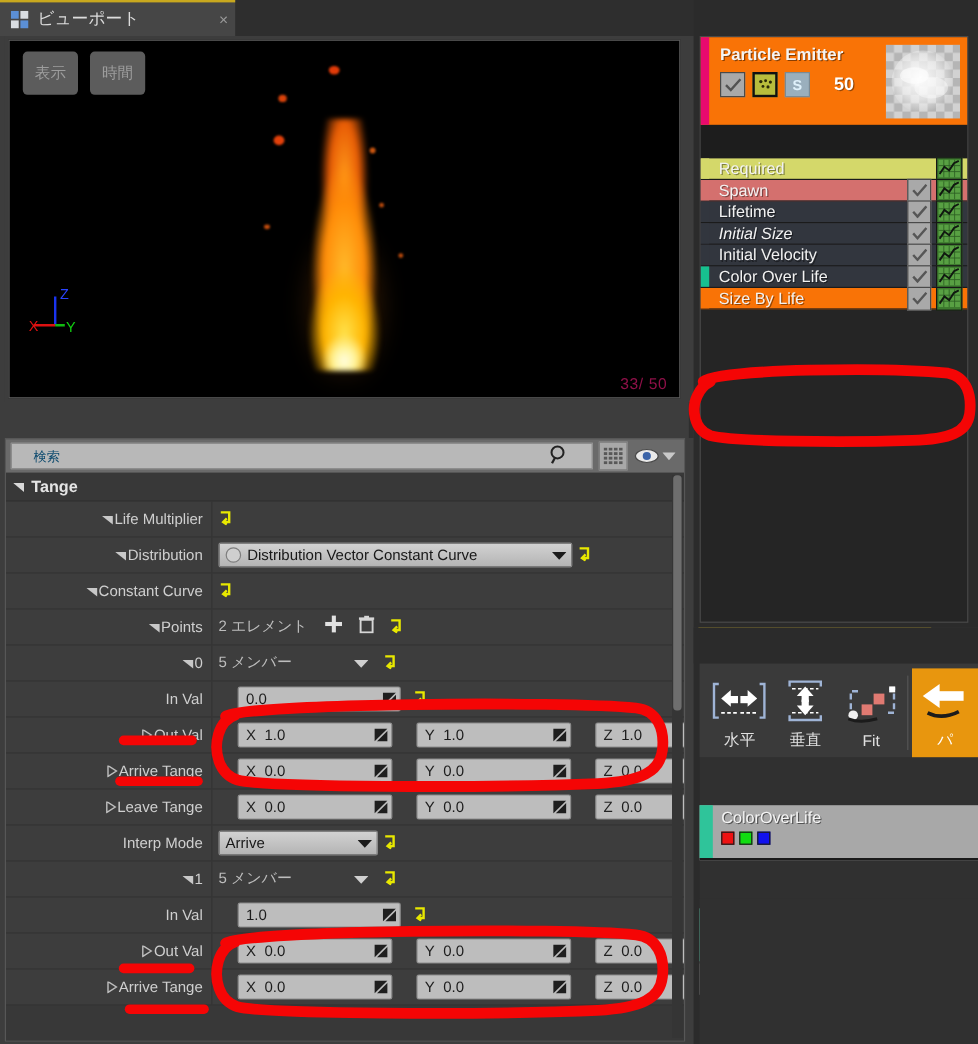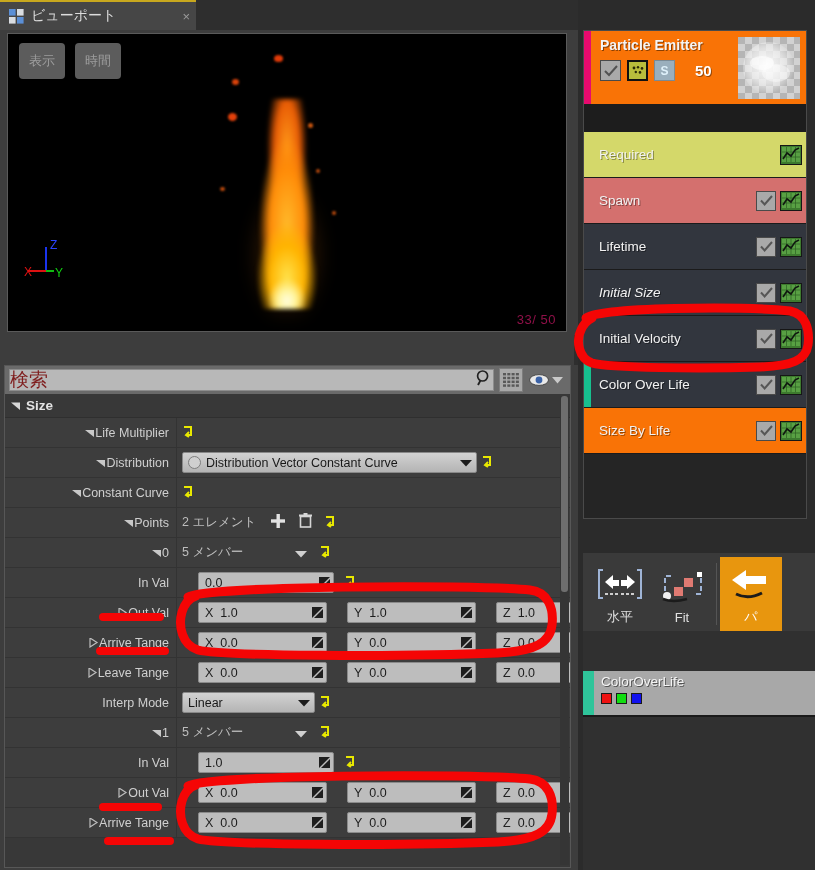--- a/index.html
+++ b/index.html
@@ -64,21 +64,21 @@
     position: absolute; right: 10px; bottom: 4px;
     color: #8f1048; font-size: 13px; letter-spacing:.5px;
   }
 
   
   #details-panel { position: absolute; left: 0; top: 335px; width: 574px; height: 535px; background:#3d3d3d; }
   #details-body { position:absolute; left:4px; top:30px; right:3px; bottom:2px; background:#383838; border:1px solid #575757;}
   #search-row { display:flex; align-items:center; height:28px; background:#6a6a6a; padding:3px 4px; gap:5px;}
   #search-input {
     flex:1; height:22px; background:#b8b8b8; border:1px solid #8d8d8d;
-    display:flex; align-items:center; padding:0 0; color:#7f1d1d; font-size:19px;
+    display:flex; align-items:center; padding:0 18px; color:#0c4a6e; font-size:11px;
     position:relative;
   }
   #search-input .mag { margin-left:auto; }
   .icon-btn-sq { width:24px; height:24px; background:#a8a8a8; border:1px solid #7d7d7d; display:flex;align-items:center;justify-content:center;}
   #eye-wrap { display:flex; align-items:center; gap:2px; padding-right:3px;}
 
   #prop-scroll { position:absolute; top:28px; left:0; right:0; bottom:0; background:#383838; overflow:hidden; }
   .cat-row { display:flex; align-items:center; height:24px; background:#383838; border-bottom:1px solid #2f2f2f; padding-left:6px; color:#e4e4e4; font-size:13.5px; font-weight:bold;}
   .prow { display:flex; align-items:center; height:30px; border-bottom:1px solid #333; background:#3d3d3d; }
   .pname { width:171px; flex:0 0 171px; display:flex; align-items:center; justify-content:flex-end;
@@ -115,21 +115,21 @@
   #emitter-head .ehbody { flex:1; position:relative; padding:6px 0 0 9px; }
   #emitter-head .ehtitle { color:#f4f4f4; font-size:14px; font-weight:bold; text-shadow:1px 1px 0 rgba(0,0,0,.45);}
   #emitter-head .ehrow { display:flex; align-items:center; gap:6px; margin-top:7px; }
   .emch { width:21px; height:21px; background:#a9a9a9; border:1px solid #4a4a4a; display:flex;align-items:center;justify-content:center;}
   .emch.dark { background:#b8bd3c; border:2px solid #111; }
   .emch.ssq { background:#9aafbd; border:1px solid #7b8a94; color:#dff1fb; font-size:12px; font-weight:bold;}
   .emcount { color:#ffffff; font-size:15px; font-weight:bold; margin-left:14px; text-shadow:1px 1px 0 rgba(0,0,0,.4);}
   #emitter-thumb { position:absolute; right:6px; top:6px; width:62px; height:62px; overflow:hidden; }
   #emitter-gap { height:28px; background:#1d1d1d; }
 
-  .modrow { height:46px; display:flex; align-items:center; position:relative; border-bottom:1px solid #1b1b1b;}
+  .modrow { height:18px; display:flex; align-items:center; position:relative; border-bottom:1px solid #1b1b1b;}
   .modrow .mstripe { width:7px; height:100%; }
   .modrow .mlabel { flex:1; padding-left:8px; color:#f2f2f2; font-size:13.5px; text-shadow:1px 1px 0 rgba(0,0,0,.4); white-space:nowrap;}
   .modrow .mchk { width:20px;height:20px;background:#a9a9a9;border:1px solid #4a4a4a;display:flex;align-items:center;justify-content:center;margin-right:4px;}
   .modrow .mcurve { width:22px;height:20px;background:#3d7a2e;border:1px solid #161616;margin-right:4px; display:flex;align-items:center;justify-content:center;}
 
   
   #curve-panel { position:absolute; left:578px; top:523px; width:237px; height:347px; background:#2b2b2b;}
   #curve-body { position:absolute; left:5px; top:30px; right:0; bottom:0; background:#303030; }
   #curve-toolbar { height:78px; background:#3a3a3a; display:flex; align-items:stretch; padding:4px 0 0 6px; }
   .ctool { width:62px; display:flex; flex-direction:column; align-items:center; justify-content:center; gap:2px;text-align:center; }
@@ -260,21 +260,21 @@
             <polygon points="0,1 11,1 5.5,7.5" fill="#c9c9c9"></polygon>
           </svg>
         </div>
       </div>
 
       <div id="prop-scroll">
         <div class="cat-row">
           <svg width="10" height="10" viewBox="0 0 10 10" style="margin-right:5px">
             <polygon points="0,1.5 9,1.5 9,9" fill="#d8d8d8"></polygon>
           </svg>
-          <span>Size</span>
+          <span>Tange</span>
         </div>
         <div id="rows-host">
             <div class="prow">
               <div class="pname" style="padding-left: 21px;">
                 <span style="display: flex; align-items: center;">
                   <svg width="10" height="10" viewBox="0 0 10 10">
                     <polygon points="0,2 9,2 9,9" fill="#c8c8c8"></polygon>
                   </svg>
                 </span>
                 <span>Life Multiplier</span>
@@ -502,21 +502,21 @@
                   </div>
                 </div>
               </div>
             </div>
             <div class="prow">
               <div class="pname" style="padding-left: 86px;">
                 <span>Interp Mode</span>
               </div>
               <div class="pval">
                 <div class="combo" style="width: 133px;">
-                  <span>Linear</span>
+                  <span>Arrive</span>
                   <span class="caret"><svg width="12" height="8" viewBox="0 0 12 8">
                       <polygon points="0,1 12,1 6,7.5" fill="#1b1b1b"></polygon>
                     </svg></span>
                 </div>
                 <span class="reset"><svg width="12" height="13" viewBox="0 0 12 13">
                     <path d="M2 2 L9 2 L9 10 L5 10" fill="none" stroke="#e8e800" stroke-width="2"></path>
                     <polyline points="7,7 4,10 7,12" fill="none" stroke="#e8e800" stroke-width="2"></polyline>
                   </svg></span>
               </div>
             </div>
@@ -889,20 +889,35 @@
                 <rect x="17" y="16" width="7" height="6" fill="#fff"></rect>
               <polygon points="40,18 32,11 32,25" fill="#fff"></polygon>
                 <rect x="26" y="16" width="7" height="6" fill="#fff"></rect>
               <line x1="10" y1="30" x2="24" y2="30" stroke="#fff" stroke-width="1.4" stroke-dasharray="3 2"></line>
               <line x1="26" y1="30" x2="40" y2="30" stroke="#fff" stroke-width="1.4" stroke-dasharray="3 2"></line>
             </svg>
           </div>
           <div class="clabel">水平</div>
         </div>
 
+        <div class="ctool">
+          <div class="cicon">
+            <svg width="50" height="40" viewBox="0 0 50 40">
+              <path d="M12 8 L12 4 L38 4 L38 8" fill="none" stroke="#9fb4d6" stroke-width="2"></path>
+              <path d="M12 32 L12 36 L38 36 L38 32" fill="none" stroke="#9fb4d6" stroke-width="2"></path>
+              <polygon points="25,8 18,16 32,16" fill="#fff"></polygon>
+                <rect x="22" y="15" width="6" height="6" fill="#fff"></rect>
+              <polygon points="25,32 18,24 32,24" fill="#fff"></polygon>
+                <rect x="22" y="19" width="6" height="6" fill="#fff"></rect>
+              <line x1="14" y1="10" x2="36" y2="10" stroke="#fff" stroke-width="1.2" stroke-dasharray="3 2"></line>
+              <line x1="14" y1="30" x2="36" y2="30" stroke="#fff" stroke-width="1.2" stroke-dasharray="3 2"></line>
+            </svg>
+          </div>
+          <div class="clabel">垂直</div>
+        </div>
 
         <div class="ctool">
           <div class="cicon">
             <svg width="50" height="40" viewBox="0 0 50 40">
               <g stroke="#9fb4d6" stroke-width="2" fill="none" stroke-dasharray="5 3">
                 <path d="M14 10 L8 10 L8 30 L14 30"></path>
                   <path d="M40 8 L44 8 L44 28 L38 28"></path>
               </g>
               <rect x="40" y="6" width="5" height="5" fill="#fff"></rect>
               <rect x="27" y="12" width="9" height="9" fill="#e07a72"></rect>

